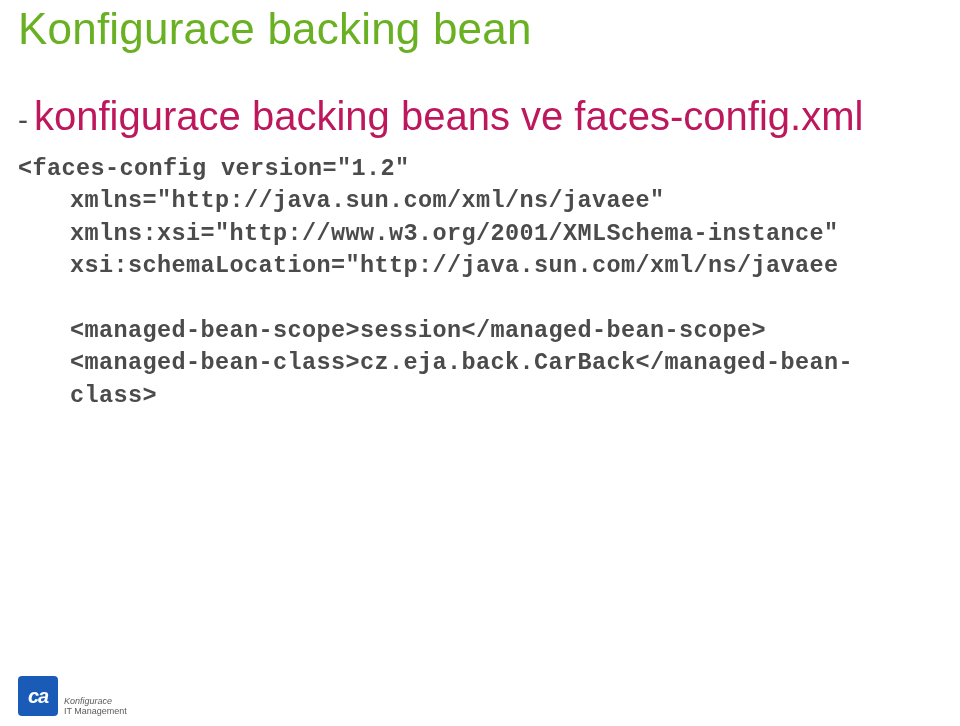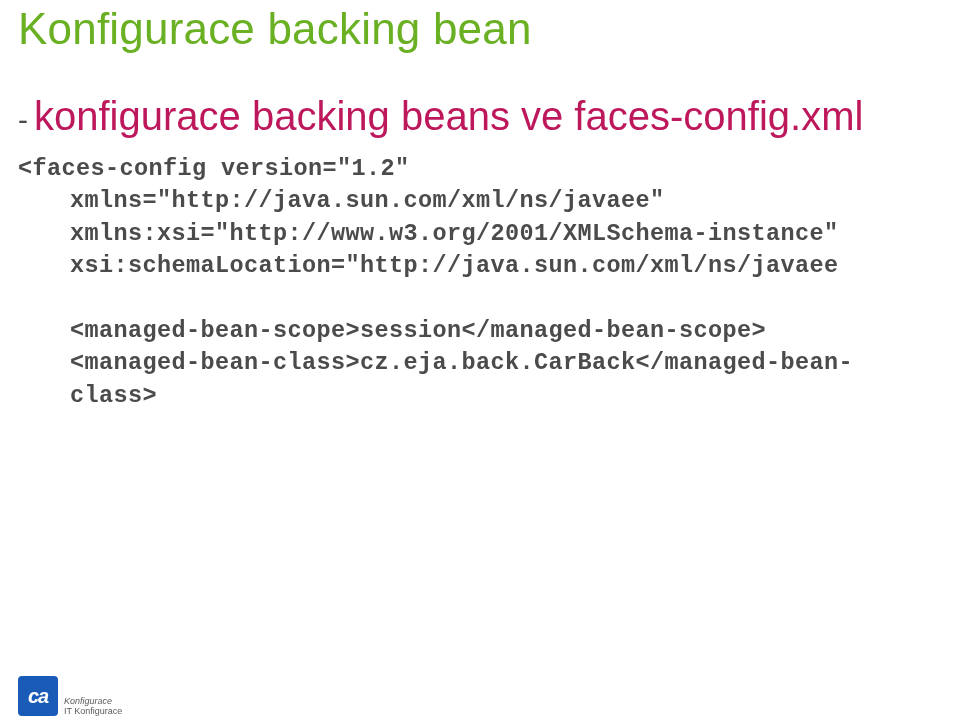--- a/index.html
+++ b/index.html
@@ -42,17 +42,17 @@
   </div>
 
   <div class="logo-area">
     <div class="ca-logo">
       <div class="ca-box">
         <span class="ca-text">ca</span>
       </div>
     </div>
     <div class="tag">
       <div class="t1">Konfigurace</div>
-      <div>IT Konfigurace</div>
+      <div>IT Management</div>
     </div>
   </div>
 
 </div>
 
 </body></html>

